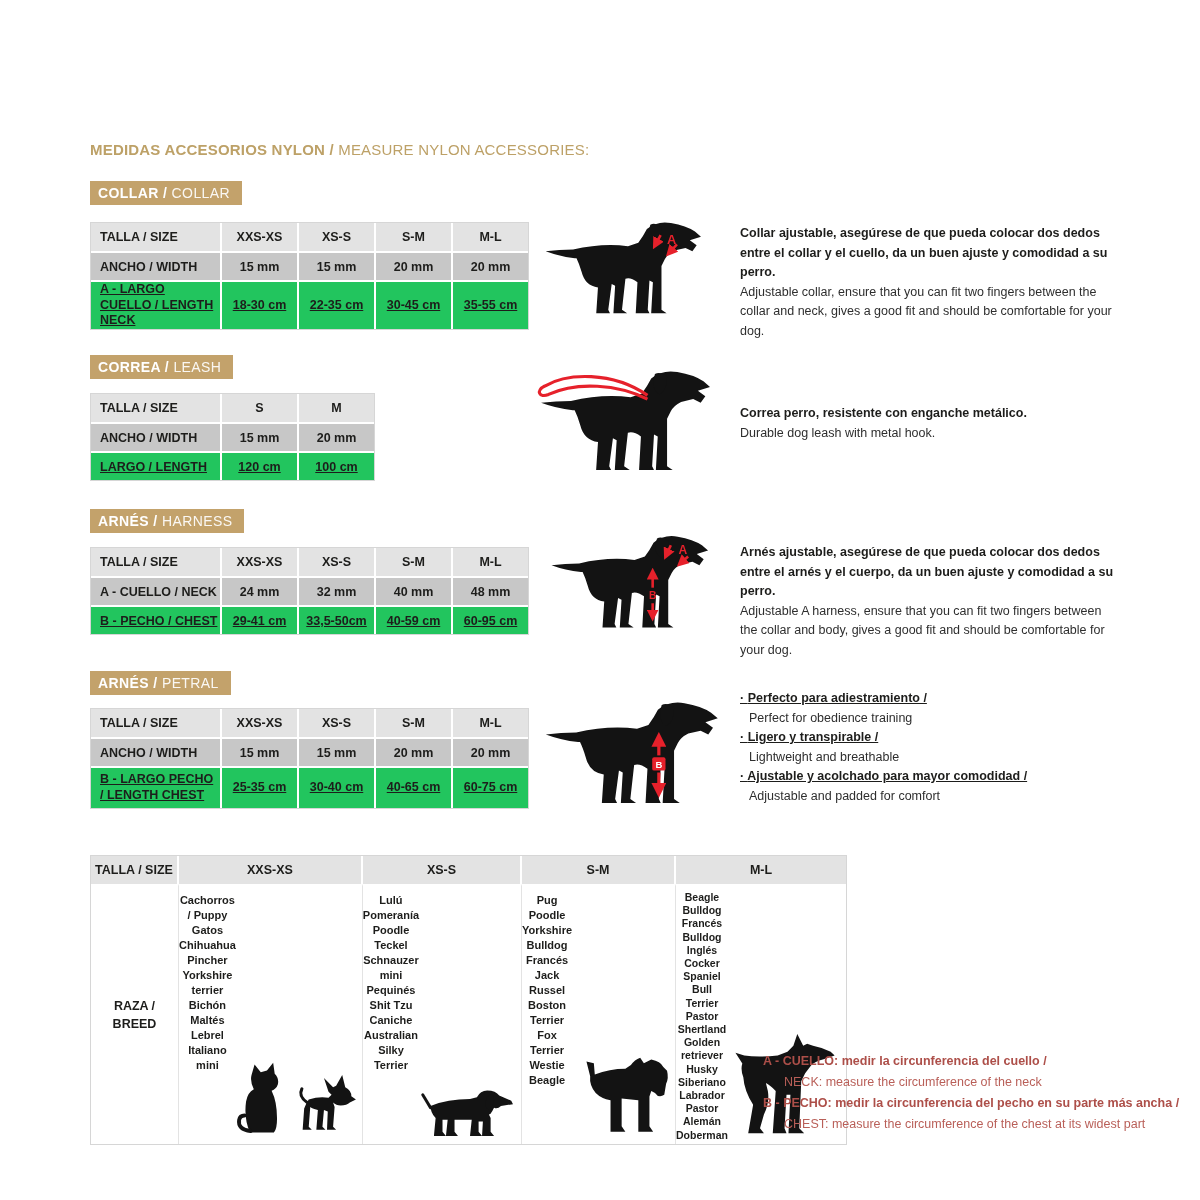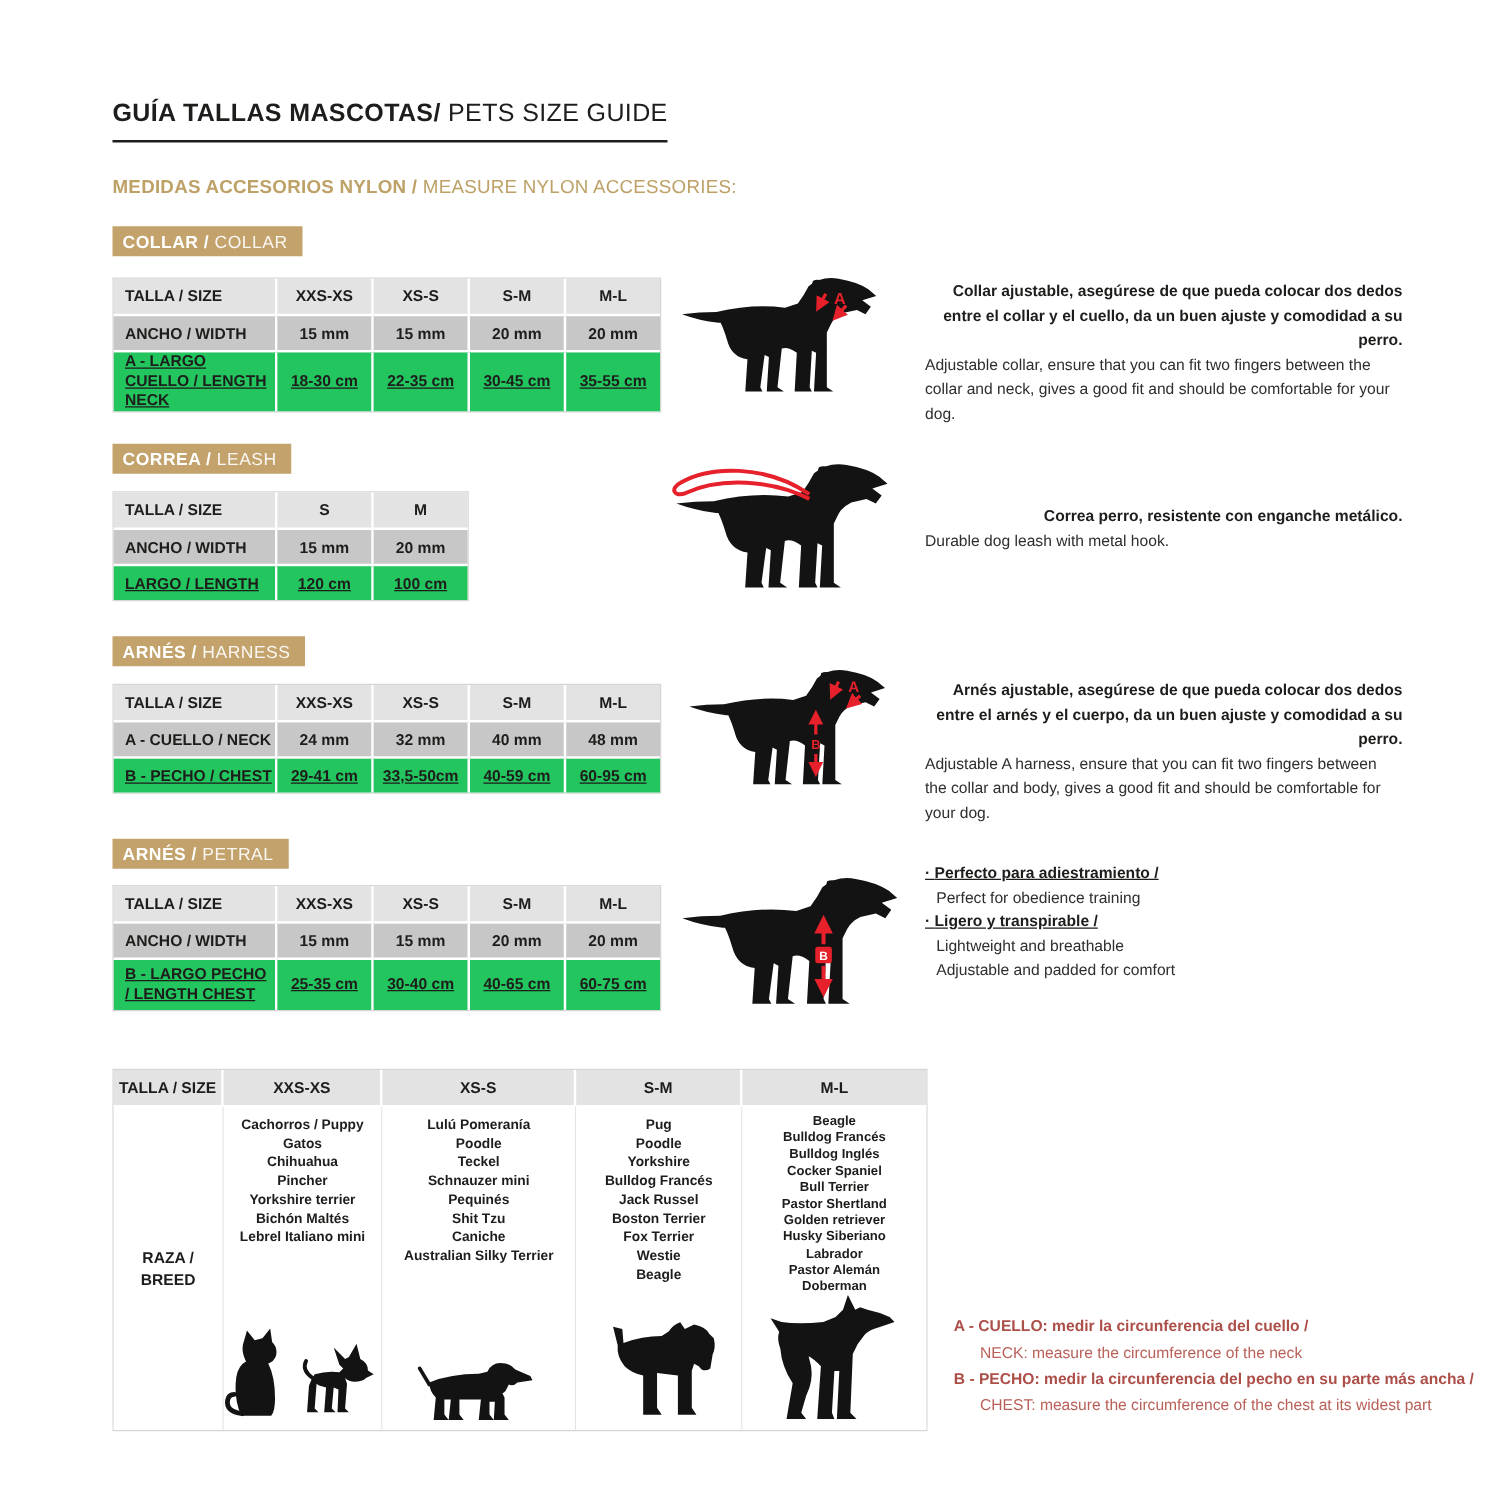--- a/index.html
+++ b/index.html
@@ -28,38 +28,38 @@
   table.spec tr:last-child td{border-bottom:none;}
   table.spec td.lbl{text-align:left;padding-left:9px;width:118px;}
   table.spec td.val{width:71px;}
   tr.r-head td{background:#e3e3e3;height:28px;}
   tr.r-mid td{background:#c7c7c7;}
   tr.r-white td{background:#22c55e;text-decoration:underline;}
   tr.r-tall td{height:40px;line-height:1.25;}
 
   
   .desc{left:740px;width:382px;font-size:12.5px;line-height:19.5px;}
-  .desc .es{display:block;font-weight:700;color:#1d1d1b;text-align:right;}
+  .desc .es{display:block;font-weight:700;color:#1d1d1b;}
   .desc .en{display:block;font-weight:400;color:#2e2e2e;}
 
   .bullets{left:740px;width:340px;font-size:12.5px;line-height:19.5px;}
   .bullets .es{display:block;font-weight:700;text-decoration:underline;}
   .bullets .es::before{content:"· ";}
   .bullets .en{display:block;font-weight:400;color:#2e2e2e;padding-left:9px;}
 
   
   .breeds{left:90px;top:855px;border-collapse:separate;border-spacing:0;border:1px solid #d6d6d6;
           table-layout:fixed;}
   .breeds td{vertical-align:top;padding:0;}
   .breeds tr.bt-head td{background:#e3e3e3;height:28px;text-align:center;vertical-align:middle;
           font-size:12.5px;font-weight:700;border-right:2px solid #fff;}
   .breeds tr.bt-head td:last-child{border-right:none;}
   .breeds tr.bt-body td{height:258px;background:#fff;border-right:1px solid #e3e3e3;border-top:2px solid #fff;}
   .breeds tr.bt-body td:last-child{border-right:none;}
-  .breed-cell{display:flex;flex-direction:column;height:258px;}
+  .breed-cell{display:flex;flex-direction:row;height:258px;}
   .breed-list{padding-top:7px;text-align:center;font-size:11px;font-weight:700;line-height:15px;}
   .breed-list.tight{font-size:10.5px;line-height:13.2px;padding-top:5px;}
   .sil-wrap{margin-top:auto;display:flex;justify-content:center;align-items:flex-end;gap:8px;padding-bottom:2px;}
   .raza-cell{display:flex;height:258px;align-items:center;justify-content:center;text-align:center;
              font-size:12.5px;font-weight:700;line-height:18px;}
 
   
   .notes{left:763px;top:1051px;width:430px;font-size:12.5px;line-height:21px;}
   .notes .es{display:block;font-weight:700;color:#ad4f49;white-space:nowrap;}
   .notes .en{display:block;font-weight:400;color:#b95f58;padding-left:21px;white-space:nowrap;}
@@ -80,21 +80,20 @@
       <marker id="ah" viewBox="0 0 10 10" refX="7" refY="5" markerWidth="4.6" markerHeight="4.6" orient="auto-start-reverse">
         <path d="M0,0 L10,5 L0,10 Z" fill="#e6212b"></path>
       </marker>
       <symbol id="dog-side" viewBox="0 0 200 120">
         <path class="sil" d="M4,40 Q20,38 36,38 Q70,30 100,34 L112,30 Q118,22 122,14 Q134,4 150,7 Q168,10 178,17 L185,23 L172,27 L180,33 L175,40 L167,36 L154,39 Q146,43 143,49 L139,57 L139,108 L145,112 L127,112 L129,76 L125,74 L123,108 L125,112 L109,112 L111,76 Q103,70 97,72 L93,108 L99,112 L83,112 L85,80 L81,78 L77,108 L79,112 L63,112 L65,82 Q50,80 46,64 Q43,54 40,48 L38,48 Q20,46 4,40 Z"></path>
         <path class="sil" d="M126,9 Q121,26 131,31 Q139,27 139,12 Q132,6 126,9 Z"></path>
       </symbol>
     </defs>
   </svg>
 
-  <h1 class="abs title"><span class="es">GUÍA TALLAS MASCOTAS/</span> <span class="en">PETS SIZE GUIDE</span></h1>
 
   <div class="abs subtitle"><span class="es">MEDIDAS ACCESORIOS NYLON /</span> <span class="en">MEASURE NYLON ACCESSORIES:</span></div>
 
   <div class="abs badge" style="top:181px"><span class="es">COLLAR /</span> <span class="en">COLLAR</span></div>
 
   <table class="abs spec" style="top:222px">
     <tbody>
         <tr class="r-head">
       <td class="lbl">TALLA / SIZE</td>
       <td class="val">XXS-XS</td>
@@ -242,20 +241,21 @@
     <line class="red-s" x1="123" y1="80" x2="123" y2="102" stroke-width="3.4" marker-end="url(#ah)"></line>
     <rect class="red-f" x="116" y="64" width="14" height="14" rx="2"></rect>
     <text x="123" y="75" font-size="10" text-anchor="middle" fill="#ffffff" font-weight="bold" font-family="Liberation Sans, sans-serif">B</text>
   </svg>
 
   <div class="abs bullets" style="top:689px">
     <span class="es">Perfecto para adiestramiento /</span>
     <span class="en">Perfect for obedience training</span>
     <span class="es">Ligero y transpirable /</span>
     <span class="en">Lightweight and breathable</span>
+    <span class="es">Ajustable y acolchado para mayor comodidad /</span>
     <span class="en">Adjustable and padded for comfort</span>
   </div>
 
   <table class="abs breeds">
     <colgroup>
       <col style="width:88px">
         <col style="width:117px">
         <col style="width:155px">
         <col style="width:133px">
         <col style="width:147px">

